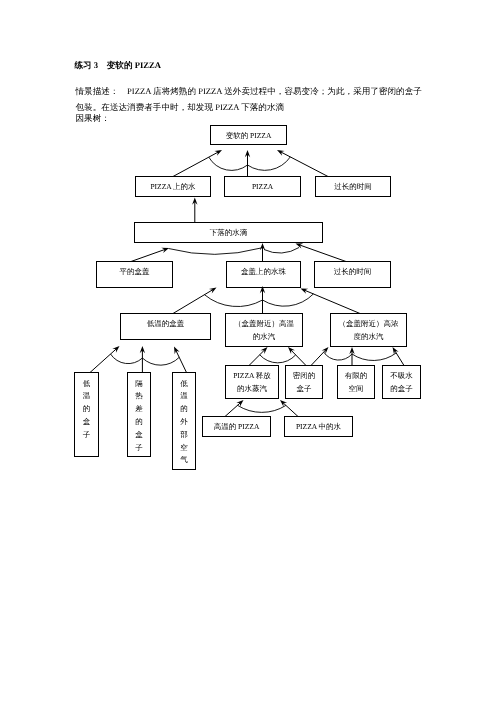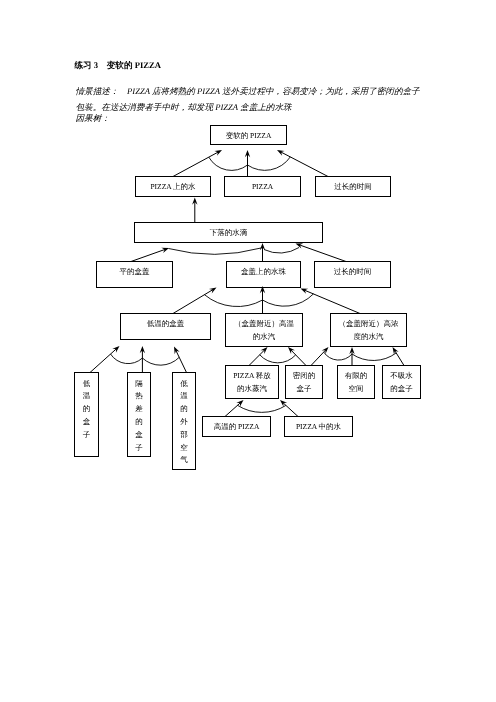--- a/index.html
+++ b/index.html
@@ -9,38 +9,38 @@
     font-family:"Liberation Serif", serif;
     color:#000;
     position:relative;overflow:hidden;
     -webkit-font-smoothing:antialiased;
     text-rendering:geometricPrecision;
   }
   svg#tree text, .txt, .para{ -webkit-font-smoothing:antialiased; }
   .page{position:absolute;left:0;top:0;width:496px;height:702px;}
   .txt{position:absolute;white-space:nowrap;}
   #title{left:74.5px;top:59.5px;font-size:8.6px;font-weight:bold;}
-  .para{position:absolute;font-size:8.6px;white-space:nowrap;font-style:italic;}
+  .para{position:absolute;font-size:8.6px;white-space:nowrap;}
   #p1{left:75.5px;top:86px;}
   #p2{left:75.5px;top:102px;}
   #p3{left:75.5px;top:113px;}
   svg#tree{position:absolute;left:0;top:0;width:496px;height:702px;overflow:visible;}
   svg#tree rect{fill:none;stroke:#000;stroke-width:1;}
   svg#tree path.conn{fill:none;stroke:#000;stroke-width:1;}
   svg#tree path.arc{fill:none;stroke:#000;stroke-width:0.9;}
   svg#tree polygon.head{fill:#000;stroke:none;}
   svg#tree text{font-family:"Liberation Serif",serif;font-size:7.5px;fill:#000;}
 </style>
 </head>
 <body>
 
 <div class="page">
   <div class="txt" id="title">练习 3　变软的 PIZZA</div>
   <div class="para" id="p1">情景描述：　PIZZA 店将烤熟的 PIZZA 送外卖过程中，容易变冷；为此，采用了密闭的盒子</div>
-  <div class="para" id="p2">包装。在送达消费者手中时，却发现 PIZZA 盒盖上的水珠</div>
+  <div class="para" id="p2">包装。在送达消费者手中时，却发现 PIZZA 下落的水滴</div>
   <div class="para" id="p3">因果树：</div>
 
   <svg id="tree" viewBox="0 0 496 702" xmlns="http://www.w3.org/2000/svg">
       <g>
         <path class="conn" d="M 173 176.5 L 219.36 151.43"></path>
         <polygon class="head" points="222,150 216.95,155.8 217.95,152.19 214.38,151.05"></polygon>
         <path class="conn" d="M 247.5 176.5 L 247.5 153"></path>
         <polygon class="head" points="247.5,150 250.2,157.2 247.5,154.6 244.8,157.2"></polygon>
         <path class="conn" d="M 328 176.5 L 279.66 151.38"></path>
         <polygon class="head" points="277,150 284.63,150.92 281.08,152.12 282.14,155.72"></polygon>

